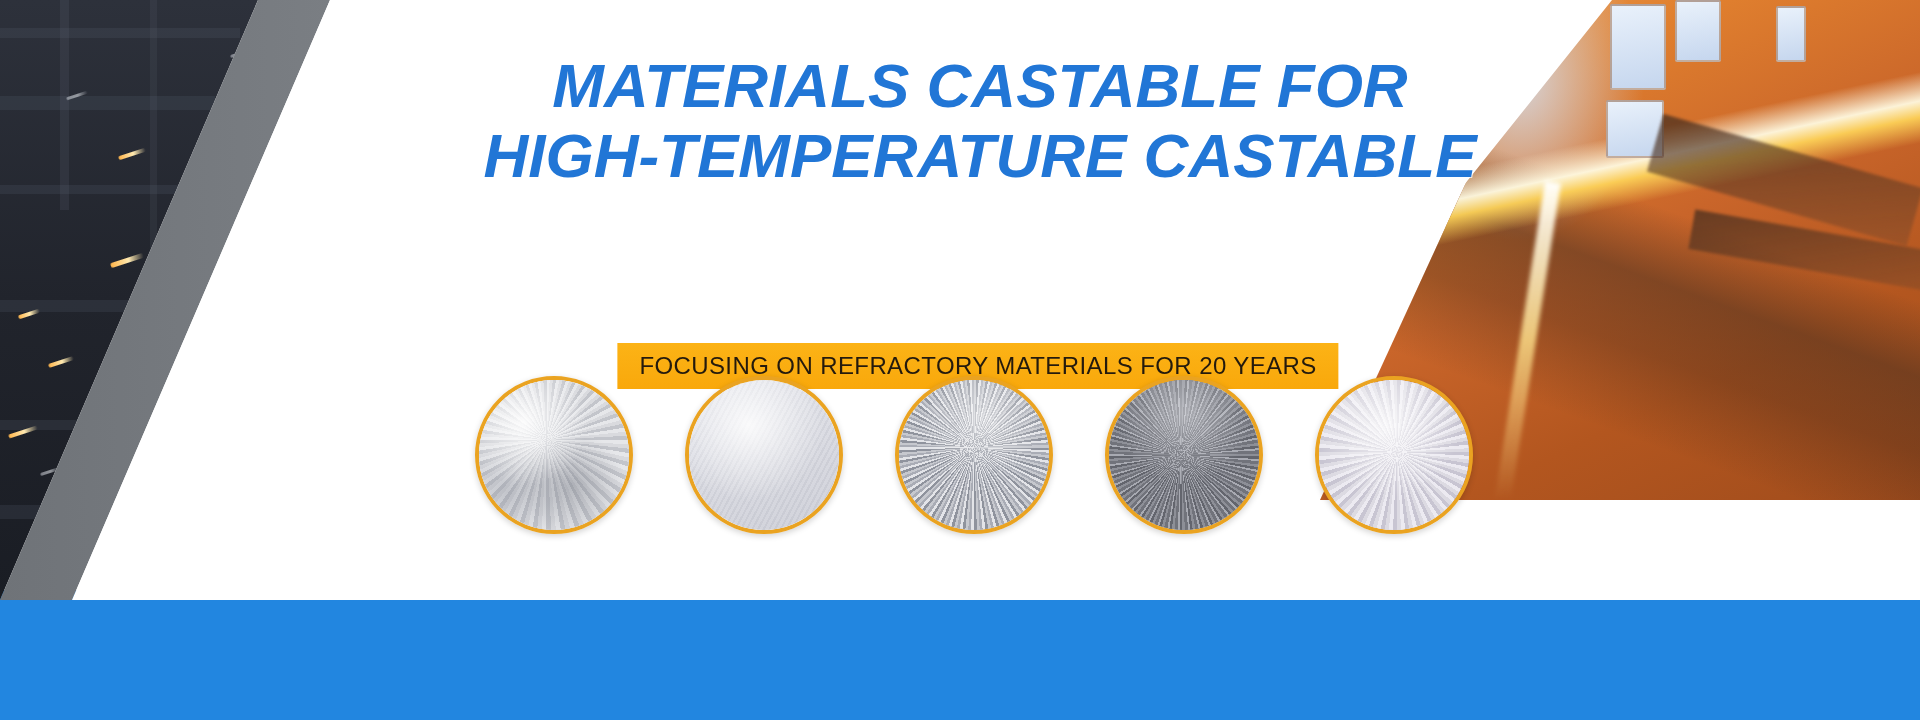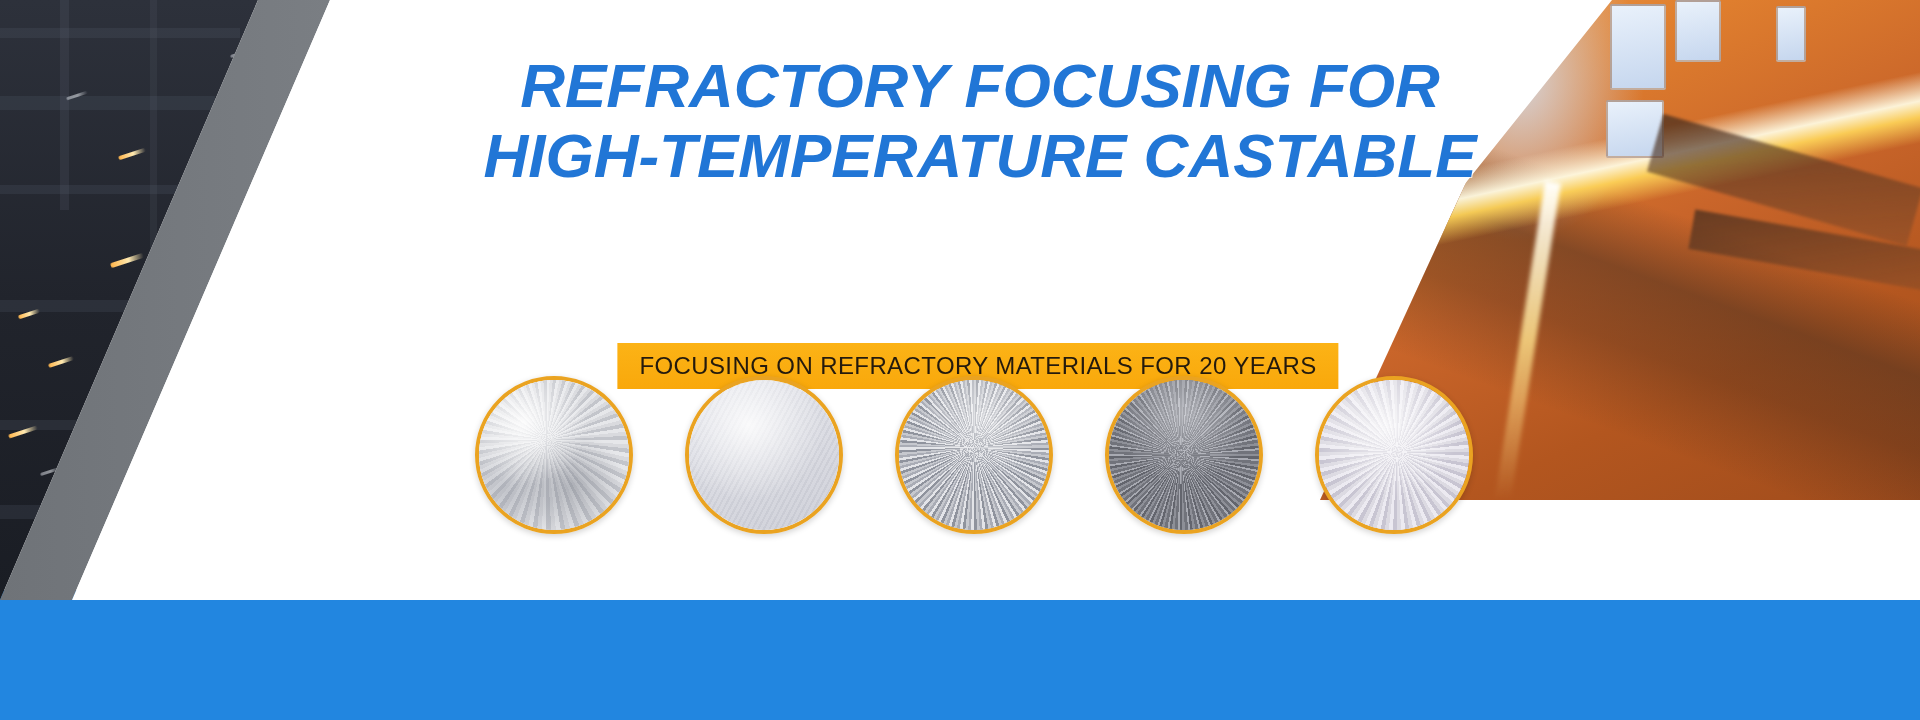--- a/index.html
+++ b/index.html
@@ -191,21 +191,21 @@
     <div class="rp-window" style="left:386px;top:100px;width:58px;height:58px;"></div>
     <div class="rp-window" style="left:556px;top:6px;width:30px;height:56px;"></div>
     <div class="rp-crust" style="left:430px;top:150px;width:270px;height:60px;transform:rotate(16deg);"></div>
     <div class="rp-crust" style="left:470px;top:230px;width:240px;height:40px;transform:rotate(10deg);"></div>
     <div class="rp-glow" style="left:300px;top:180px;width:16px;height:320px;transform:rotate(9deg);"></div>
   </div>
 
   <div class="white-panel"></div>
 
   <h1 class="headline">
-    <span class="l1">REFRACTORY FOCUSING FOR</span>
+    <span class="l1">MATERIALS CASTABLE FOR</span>
     <span class="l2">HIGH-TEMPERATURE CASTABLE</span>
   </h1>
 
   <div class="tagline">
     <span>FOCUSING ON REFRACTORY MATERIALS FOR 20 YEARS</span>
   </div>
 
   <div class="circles">
     <div class="circle">
         <div class="tex tex-a"></div>

